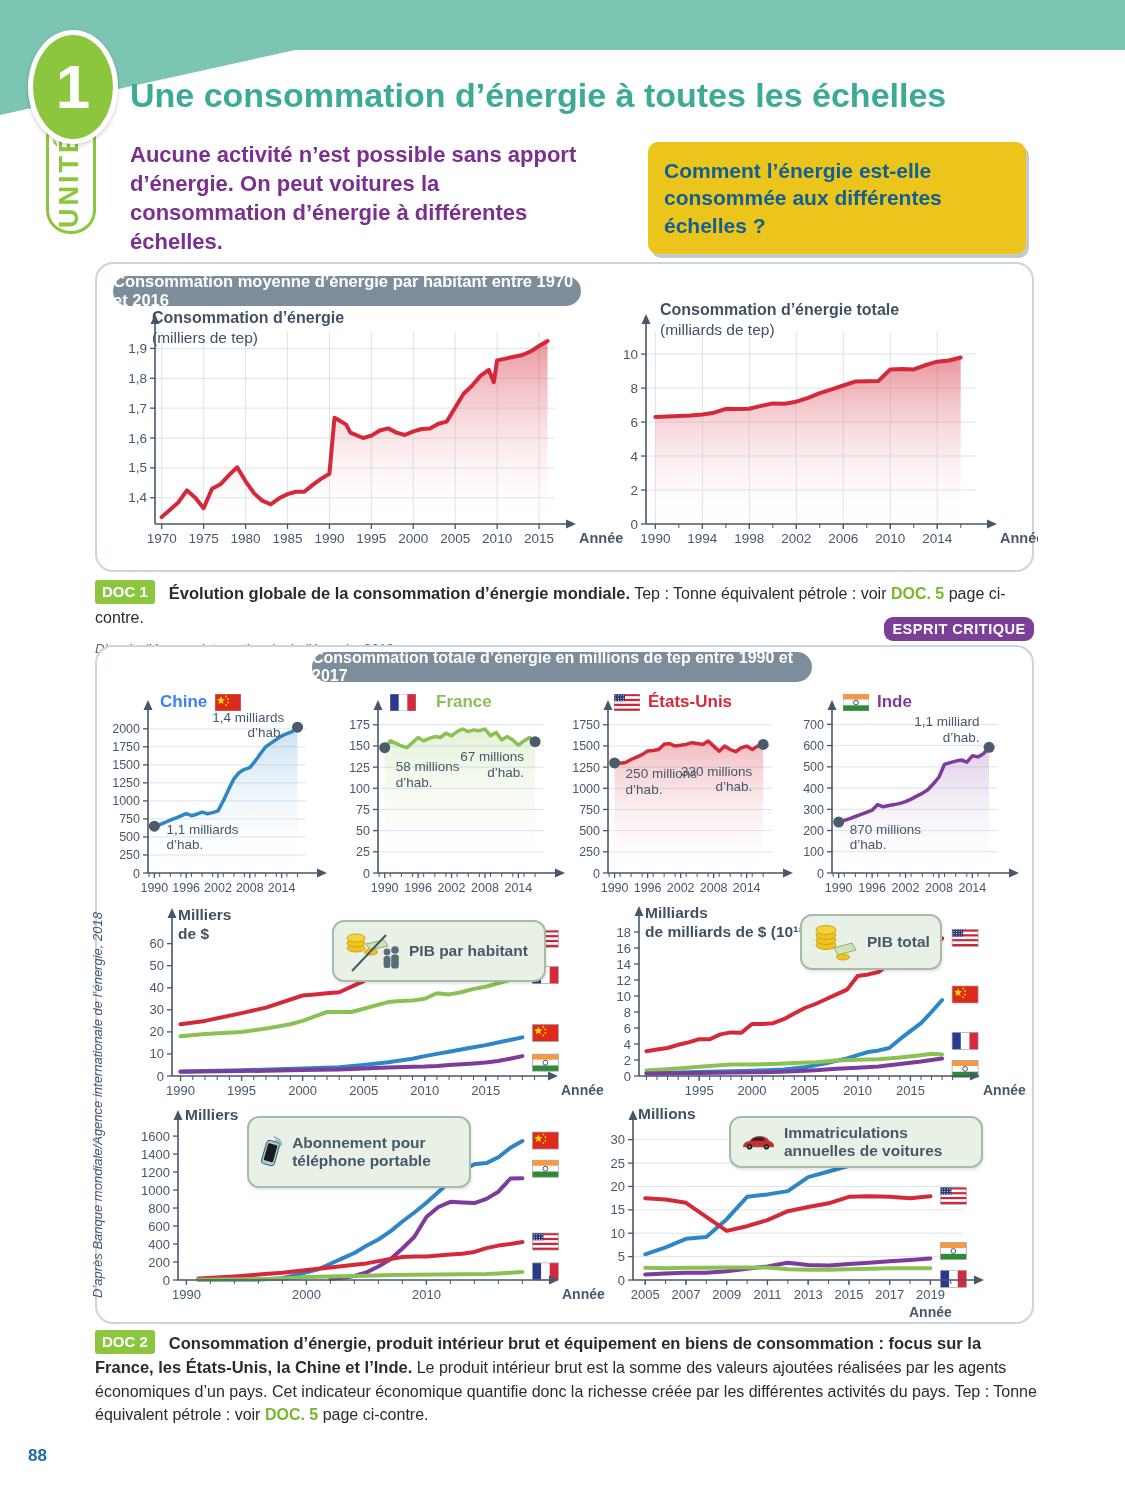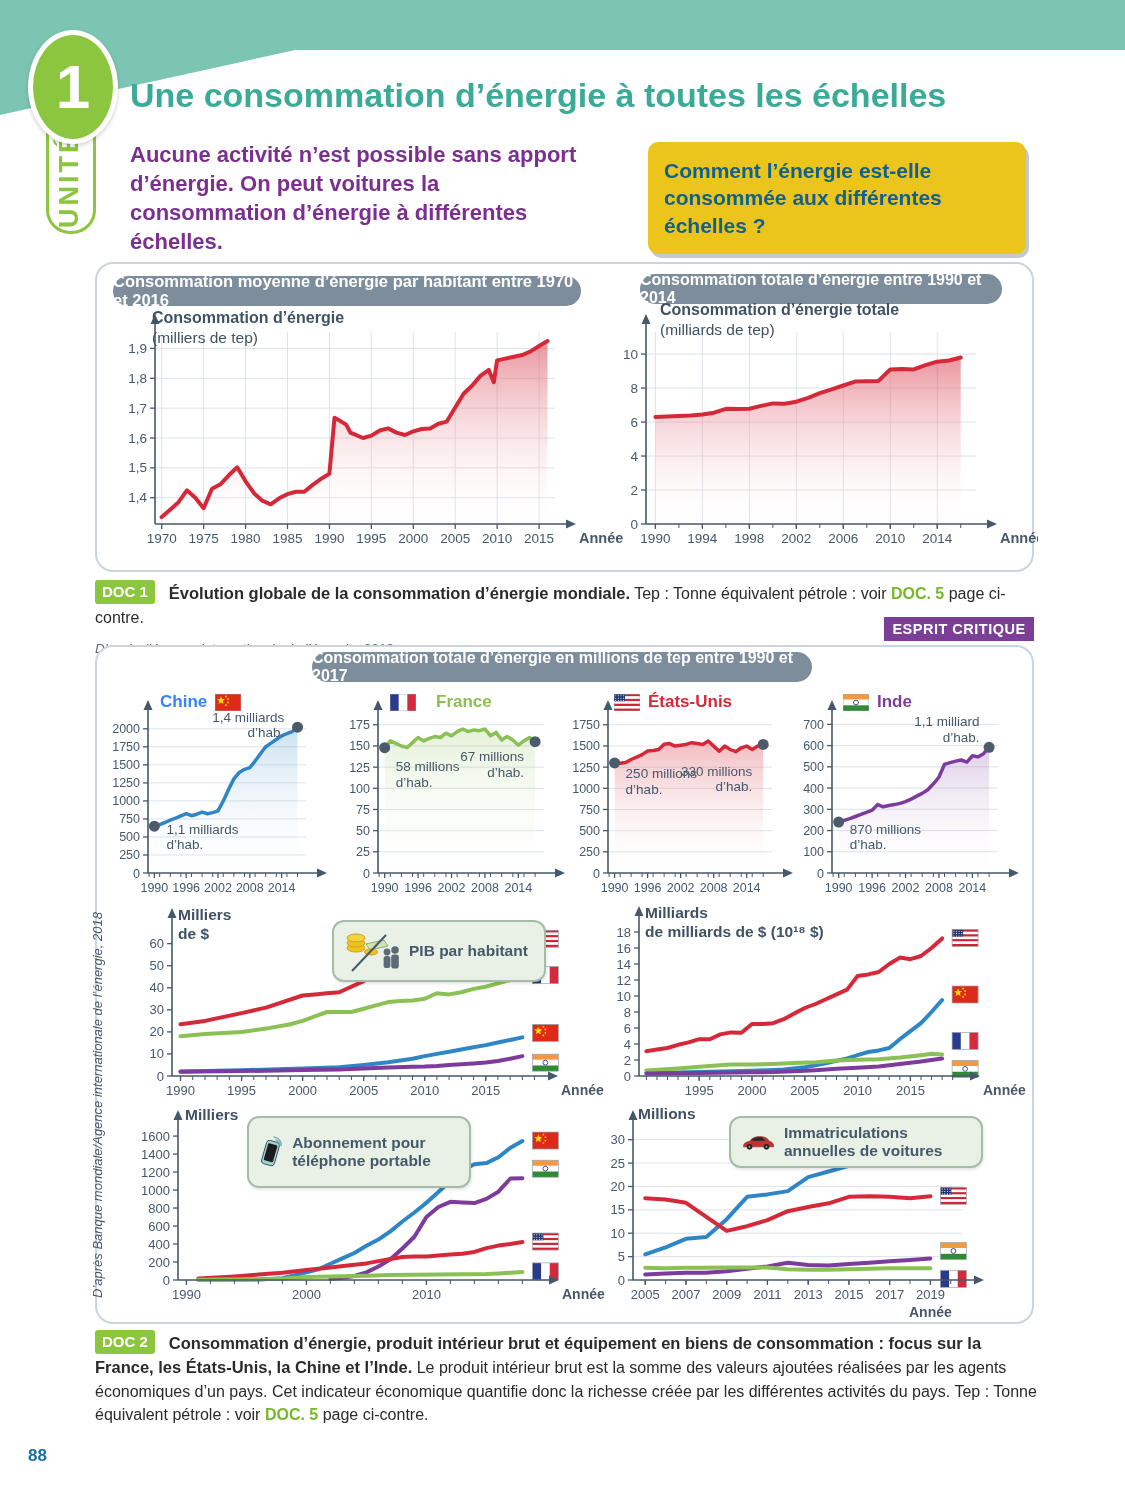--- a/index.html
+++ b/index.html
@@ -59,21 +59,20 @@
     <span>1</span>
   </div>
   <div class="abs page-title">Une consommation d’énergie à toutes les échelles</div>
   <div class="abs intro">Aucune activité n’est possible sans apport d’énergie. On peut voitures la consommation d’énergie à différentes échelles.</div>
   <div class="abs question">
     <span>Comment l’énergie est-elle consommée aux différentes échelles ?</span>
   </div>
 
   <div class="abs panel" style="left:95px;top:262px;width:935px;height:306px;"></div>
   <div class="abs chart-header" style="left:113px;top:276px;width:468px;">Consommation moyenne d’énergie par habitant entre 1970 et 2016</div>
-  <div class="abs chart-header" style="left:640px;top:274px;width:362px;font-size:16px;">Consommation totale d’énergie entre 1990 et 2014</div>
 
   <svg class="abs" style="left:100px;top:306px;" width="540" height="256">
       <line x1="55" y1="191.72317262830487" x2="455" y2="191.72317262830487" stroke="#dde3e9" stroke-width="1"></line>
       <line x1="55" y1="161.86314152410577" x2="455" y2="161.86314152410577" stroke="#dde3e9" stroke-width="1"></line>
       <line x1="55" y1="132.00311041990668" x2="455" y2="132.00311041990668" stroke="#dde3e9" stroke-width="1"></line>
       <line x1="55" y1="102.14307931570764" x2="455" y2="102.14307931570764" stroke="#dde3e9" stroke-width="1"></line>
       <line x1="55" y1="72.28304821150857" x2="455" y2="72.28304821150857" stroke="#dde3e9" stroke-width="1"></line>
       <line x1="55" y1="42.42301710730953" x2="455" y2="42.42301710730953" stroke="#dde3e9" stroke-width="1"></line>
       <line x1="61.70859538784028" y1="26" x2="61.70859538784028" y2="218" stroke="#dde3e9" stroke-width="1"></line>
       <line x1="103.63731656184444" y1="26" x2="103.63731656184444" y2="218" stroke="#dde3e9" stroke-width="1"></line>
@@ -202,21 +201,21 @@
   <div class="abs axis-title" style="left:660px;top:300px;">
     <b>Consommation d’énergie totale</b><br>
     <span>(milliards de tep)</span>
   </div>
 
   <div class="abs caption" style="left:95px;top:580px;width:940px;">
     <span class="doc-badge">DOC 1</span><span class="cap-bold">Évolution globale de la consommation d’énergie mondiale.</span><span> Tep : Tonne équivalent pétrole : voir </span><span class="green-link">DOC. 5</span><span> page ci-contre.</span>
     <div class="source-line">D’après l’Agence internationale de l’énergie, 2018.</div>
   </div>
 
-  <div class="abs esprit" style="left:884px;top:617px;width:150px;height:24px;">ESPRIT CRITIQUE</div>
+  <div class="abs esprit" style="left:884px;top:617px;width:150px;height:24px;border-radius:9px;">ESPRIT CRITIQUE</div>
 
   <div class="abs panel" style="left:95px;top:645px;width:935px;height:675px;"></div>
   <div class="abs chart-header" style="left:312px;top:652px;width:500px;font-size:16px;">Consommation totale d’énergie en millions de tep entre 1990 et 2017</div>
 
   <svg class="abs" style="left:98px;top:688px;" width="250" height="215">
       <line x1="50" y1="166.97674418604652" x2="208" y2="166.97674418604652" stroke="#dde3e9" stroke-width="1"></line>
       <line x1="50" y1="148.95348837209303" x2="208" y2="148.95348837209303" stroke="#dde3e9" stroke-width="1"></line>
       <line x1="50" y1="130.93023255813955" x2="208" y2="130.93023255813955" stroke="#dde3e9" stroke-width="1"></line>
       <line x1="50" y1="112.90697674418605" x2="208" y2="112.90697674418605" stroke="#dde3e9" stroke-width="1"></line>
       <line x1="50" y1="94.88372093023256" x2="208" y2="94.88372093023256" stroke="#dde3e9" stroke-width="1"></line>
@@ -785,20 +784,31 @@
       <line x1="262.61386138613943" y1="174" x2="262.61386138613943" y2="179" stroke="#46586a" stroke-width="1.3"></line>
       <text x="262.61386138613943" y="193" text-anchor="middle" fill="#46586a" font-size="13">2010</text>
       <line x1="315.4191419141923" y1="174" x2="315.4191419141923" y2="179" stroke="#46586a" stroke-width="1.3"></line>
       <text x="315.4191419141923" y="193" text-anchor="middle" fill="#46586a" font-size="13">2015</text>
       <text fill="#46586a" font-size="14" font-weight="bold" x="388" y="193">Année</text>
     </svg>
   <div class="abs axis-title" style="left:645px;top:903px;font-weight:bold;">
     <span>Milliards</span><br>
     <span>de milliards de $ (10¹⁸ $)</span>
   </div>
+  <div class="abs ubadge" style="left:800px;top:914px;">
+    <svg width="46" height="40" viewBox="0 0 46 40">
+      <ellipse cx="14" cy="23" rx="10" ry="4.5" fill="#f0c419" stroke="#c9a227"></ellipse>
+      <ellipse cx="14" cy="18" rx="10" ry="4.5" fill="#f0c419" stroke="#c9a227"></ellipse>
+      <ellipse cx="14" cy="13" rx="10" ry="4.5" fill="#f0c419" stroke="#c9a227"></ellipse>
+      <ellipse cx="14" cy="8" rx="10" ry="4.5" fill="#f4d33a" stroke="#c9a227"></ellipse>
+      <path d="M22,26 L40,21 L44,28 L26,33 Z" fill="#cfe3b4" stroke="#8fae6a"></path>
+      <ellipse cx="31" cy="35" rx="6.5" ry="3" fill="#f0c419" stroke="#c9a227"></ellipse>
+    </svg>
+    <span>PIB total</span>
+  </div>
 
   <svg class="abs" style="left:130px;top:1102px;" width="485" height="210">
       <polyline points="68.4,177.8 128.4,177.6 152.4,176.2 176.4,170.4 188.4,167.2 200.4,161.8 212.4,156.4 224.4,151.0 236.4,143.8 248.4,137.5 260.4,129.4 272.4,119.5 284.4,110.5 296.4,100.7 308.4,89.9 320.4,79.1 332.4,68.3 344.4,62.3 356.4,61.1 368.4,55.3 380.4,45.8 392.4,39.0" fill="none" stroke="#2f86c7" stroke-width="4" stroke-linejoin="round" stroke-linecap="round"></polyline>
       <g transform="translate(402.40000000000055,30.041420118343183)">
         <rect width="26" height="17" fill="#de2a1a"></rect>
         <polygon points="6.00,2.30 7.11,4.97 9.99,5.20 7.80,7.08 8.47,9.90 6.00,8.39 3.53,9.90 4.20,7.08 2.01,5.20 4.89,4.97" fill="#ffde00"></polygon>
         <circle cx="11" cy="2.5" r="0.9" fill="#ffde00"></circle>
         <circle cx="13" cy="5" r="0.9" fill="#ffde00"></circle>
         <circle cx="13" cy="8.5" r="0.9" fill="#ffde00"></circle>
         <circle cx="11" cy="11" r="0.9" fill="#ffde00"></circle>

